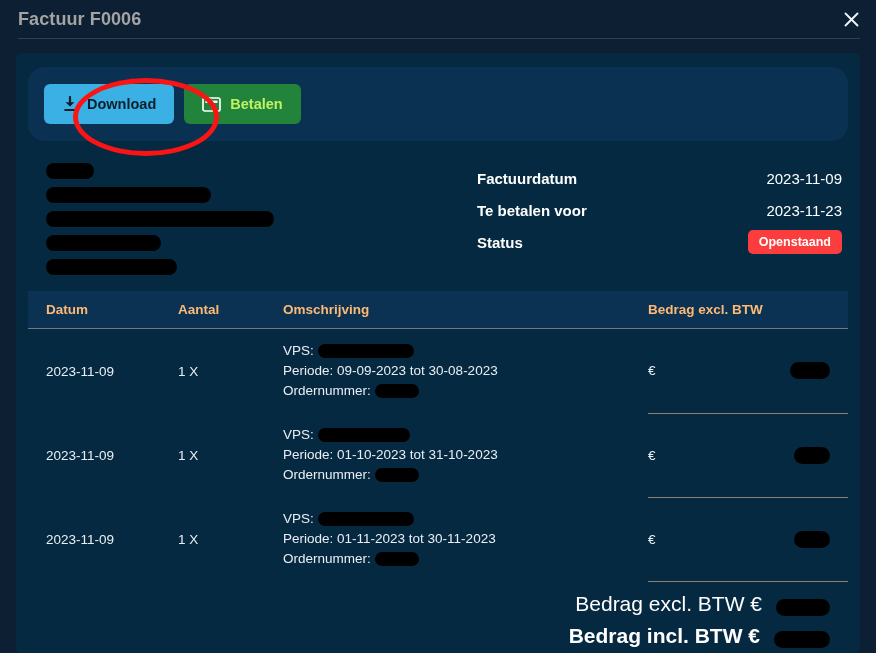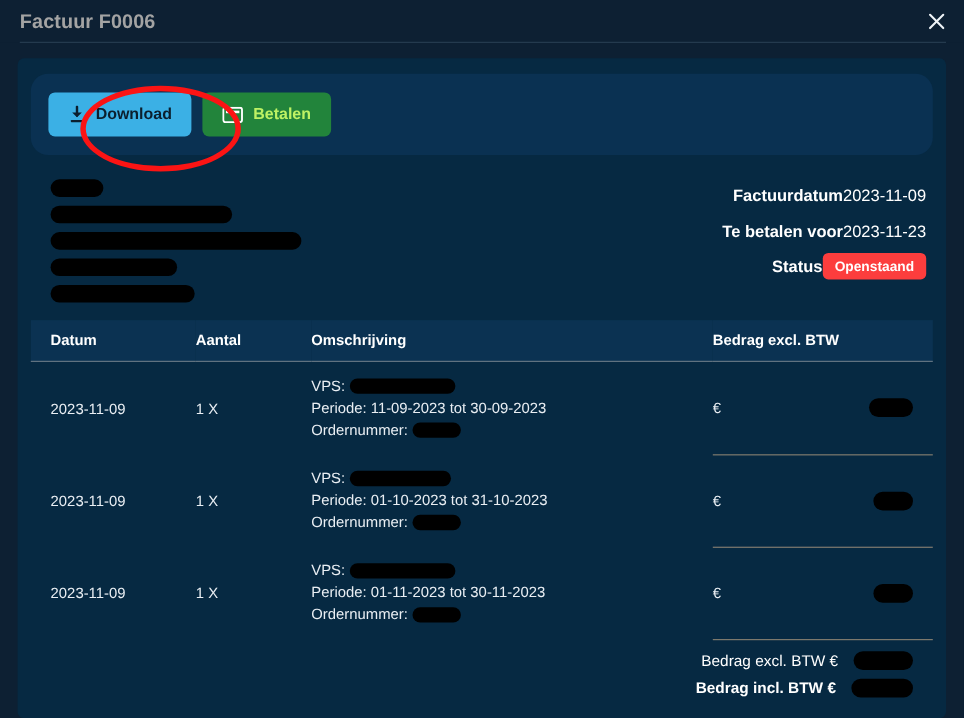--- a/index.html
+++ b/index.html
@@ -98,21 +98,21 @@
     background: #000000;
     border-radius: 9px;
     display: block;
   }
   .meta-left .redact { margin-bottom: 8px; height: 16px; }
   .meta-right {
     flex: 0 0 365px;
     padding-top: 3px;
   }
   .meta-line {
-    display: flex; align-items: center; justify-content: flex-end;
+    display: flex; align-items: center; justify-content: space-between;
     height: 32px;
     color: #ffffff;
     font-size: 15px;
   }
   .meta-label { font-weight: bold; }
   .meta-value { font-size: 15px; }
   .badge {
     background: #fc3d3d; color: #ffffff;
     font-size: 12.5px; font-weight: bold;
     border-radius: 5px;
@@ -120,21 +120,21 @@
     line-height: 1;
   }
   
   table.items {
     width: 100%;
     border-collapse: collapse;
     margin-top: 8px;
   }
   table.items thead th {
     background: #0b3252;
-    color: #ffffff;
+    color: #fdba74;
     font-size: 13.5px;
     font-weight: bold;
     text-align: left;
     padding: 11px 0 11px 0;
     border-bottom: 1px solid #6b7b86;
   }
   .col-datum  { width: 150px; padding-left: 18px !important; }
   .col-aantal { width: 105px; }
   .col-omschr { width: 365px; }
   .col-bedrag { width: auto; }
@@ -160,22 +160,22 @@
   .desc-line .redact { height: 14px; border-radius: 8px; }
   
   .totals {
     margin-top: 10px;
     display: flex; flex-direction: column;
     align-items: flex-end;
     padding-right: 18px;
     gap: 8px;
   }
   .total-line {
-    display: flex; align-items: flex-start; gap: 14px;
-    color: #ffffff; font-size: 14px;
+    display: flex; align-items: flex-end; gap: 14px;
+    color: #ffffff; font-size: 21px;
   }
   .total-line .redact { height: 17px; border-radius: 9px; }
   .total-line.bold { font-weight: bold; }
 </style>
 </head>
 <body>
 
 <div class="modal">
 
   <div class="modal-header">
@@ -252,21 +252,21 @@
         </thead>
         <tbody id="items-body">
             <tr>
               <td class="c-datum">2023-11-09</td>
               <td>1 X</td>
               <td>
                 <div class="desc-line">
                   <span>VPS:</span>
                   <span class="redact" style="width: 96px;"></span>
                 </div>
-                <div class="desc-line">Periode: 11-09-2023 tot 30-09-2023</div>
+                <div class="desc-line">Periode: 09-09-2023 tot 30-08-2023</div>
                 <div class="desc-line">
                   <span>Ordernummer:</span>
                   <span class="redact" style="width: 44px;"></span>
                 </div>
               </td>
               <td class="c-bedrag">
                 <div class="bedrag-inner">
                   <span class="euro">€</span>
                   <span class="redact" style="width: 40px; height: 17px;"></span>
                 </div>

